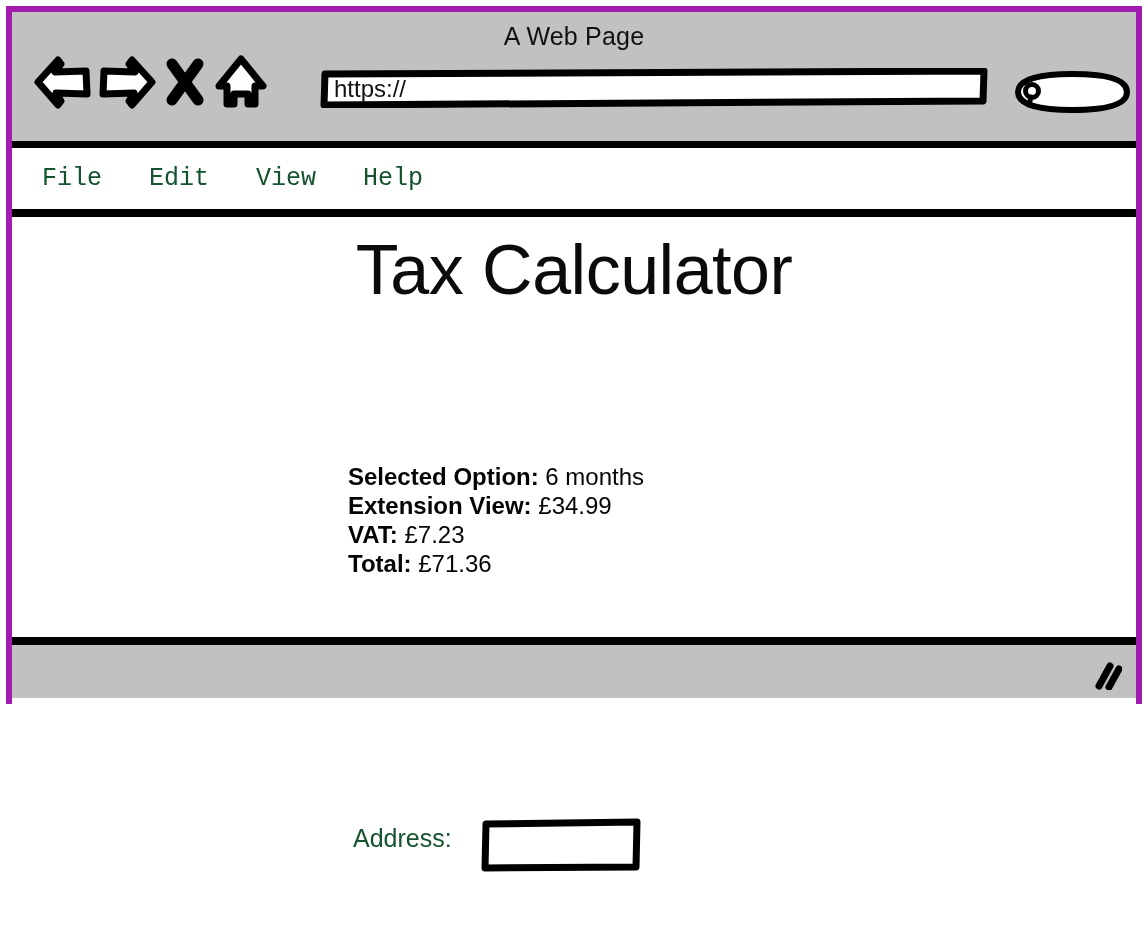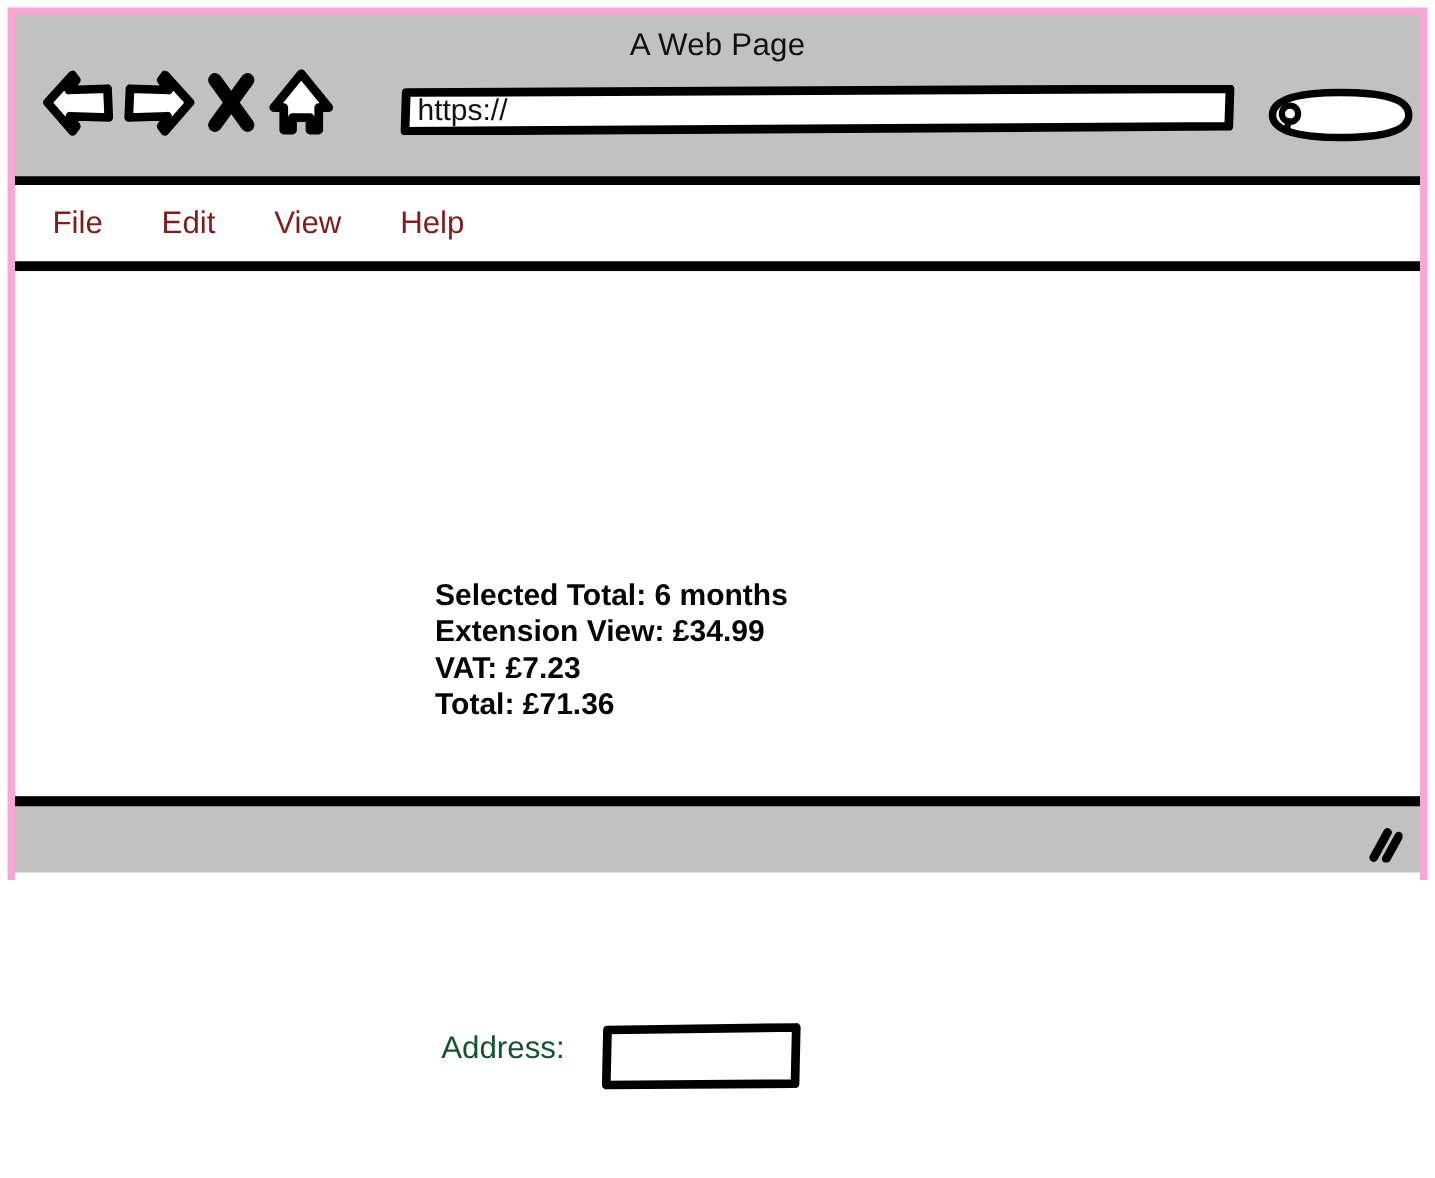--- a/index.html
+++ b/index.html
@@ -20,21 +20,21 @@
     background: #ffffff;
   }
 
   
   .browser-window {
     position: absolute;
     left: 6px;
     top: 6px;
     width: 1136px;
     height: 698px;
-    border: 6px solid #f9a8d4;
+    border: 6px solid #a21caf;
     box-sizing: border-box;
     background: #ffffff;
   }
 
   
   .chrome {
     position: absolute;
     left: 0;
     top: 0;
     width: 100%;
@@ -106,23 +106,24 @@
     height: 69px;
     background: #ffffff;
     box-sizing: border-box;
     border-bottom: 8px solid #000000;
     display: flex;
     align-items: center;
     padding-left: 30px;
   }
   .menu-item {
     font-size: 25px;
-    color: #7f1d1d;
+    color: #14532d;
     margin-right: 47px;
     cursor: default;
+    font-family: Liberation Mono, monospace;
   }
 
   
   .page {
     position: absolute;
     left: 0;
     top: 205px;
     width: 100%;
     height: 663px;
     background: #ffffff;
@@ -151,21 +152,21 @@
   .summary {
     position: absolute;
     left: 336px;
     top: 245px;
     font-size: 24px;
     line-height: 29px;
     color: #050505;
   }
   .summary-row { white-space: nowrap; }
   .summary-label { font-weight: bold; }
-  .summary-value { font-weight: 700; }
+  .summary-value { font-weight: 400; }
 
   
   .sketch-input {
     position: absolute;
     background: #ffffff;
   }
   .sketch-input svg { display: block; }
 
   .field-label {
     position: absolute;
@@ -254,25 +255,26 @@
 
     <div class="menubar">
       <span class="menu-item">File</span>
       <span class="menu-item">Edit</span>
       <span class="menu-item">View</span>
       <span class="menu-item">Help</span>
     </div>
 
     <div class="page">
 
+      <h1 class="page-title">Tax Calculator</h1>
 
 
       <div class="summary">
         <div class="summary-row">
-          <span class="summary-label">Selected Total:</span><span class="summary-value"> 6 months</span>
+          <span class="summary-label">Selected Option:</span><span class="summary-value"> 6 months</span>
         </div>
         <div class="summary-row">
           <span class="summary-label">Extension View:</span><span class="summary-value"> £34.99</span>
         </div>
         <div class="summary-row">
           <span class="summary-label">VAT:</span><span class="summary-value"> £7.23</span>
         </div>
         <div class="summary-row">
           <span class="summary-label">Total:</span><span class="summary-value"> £71.36</span>
         </div>

